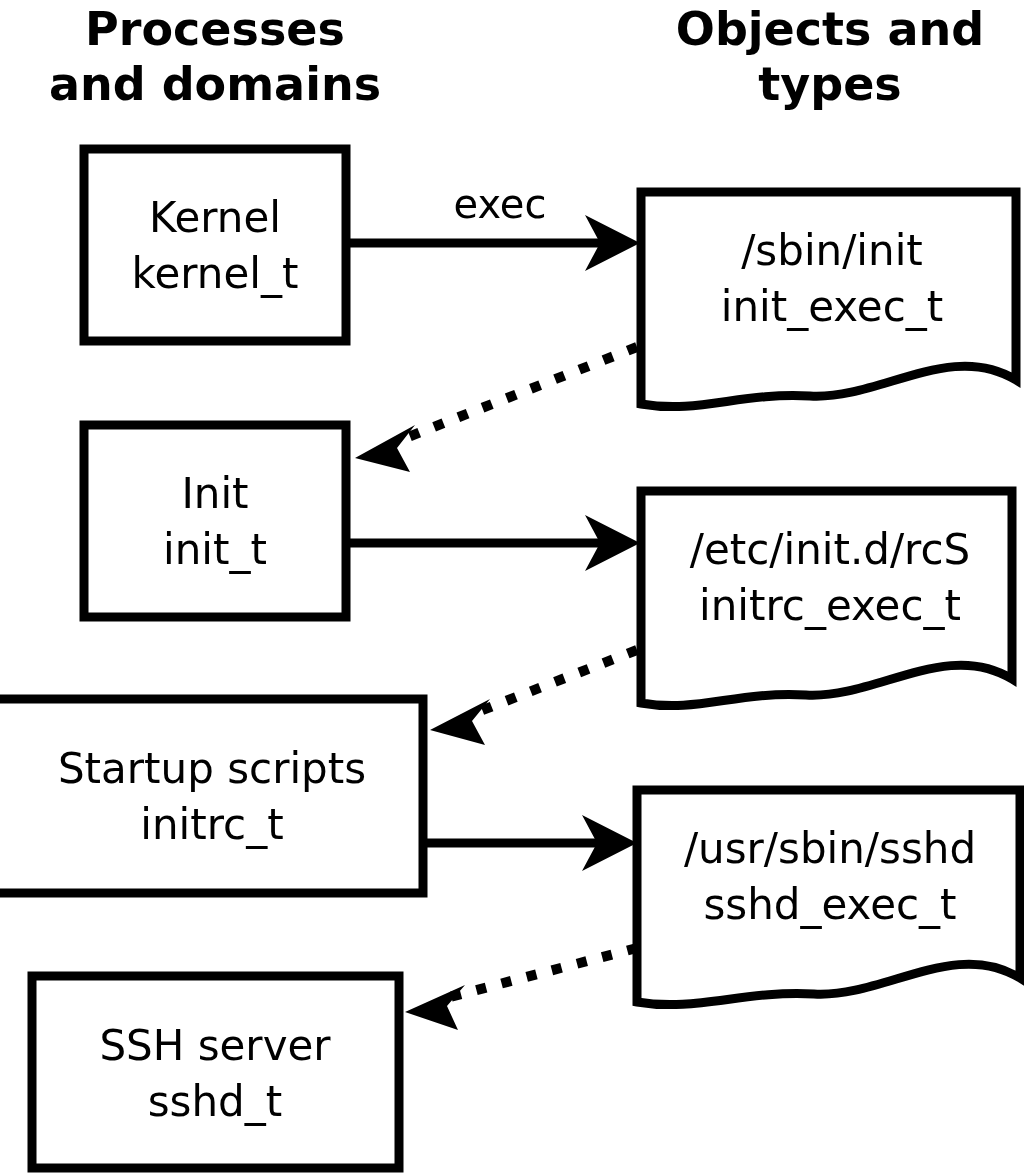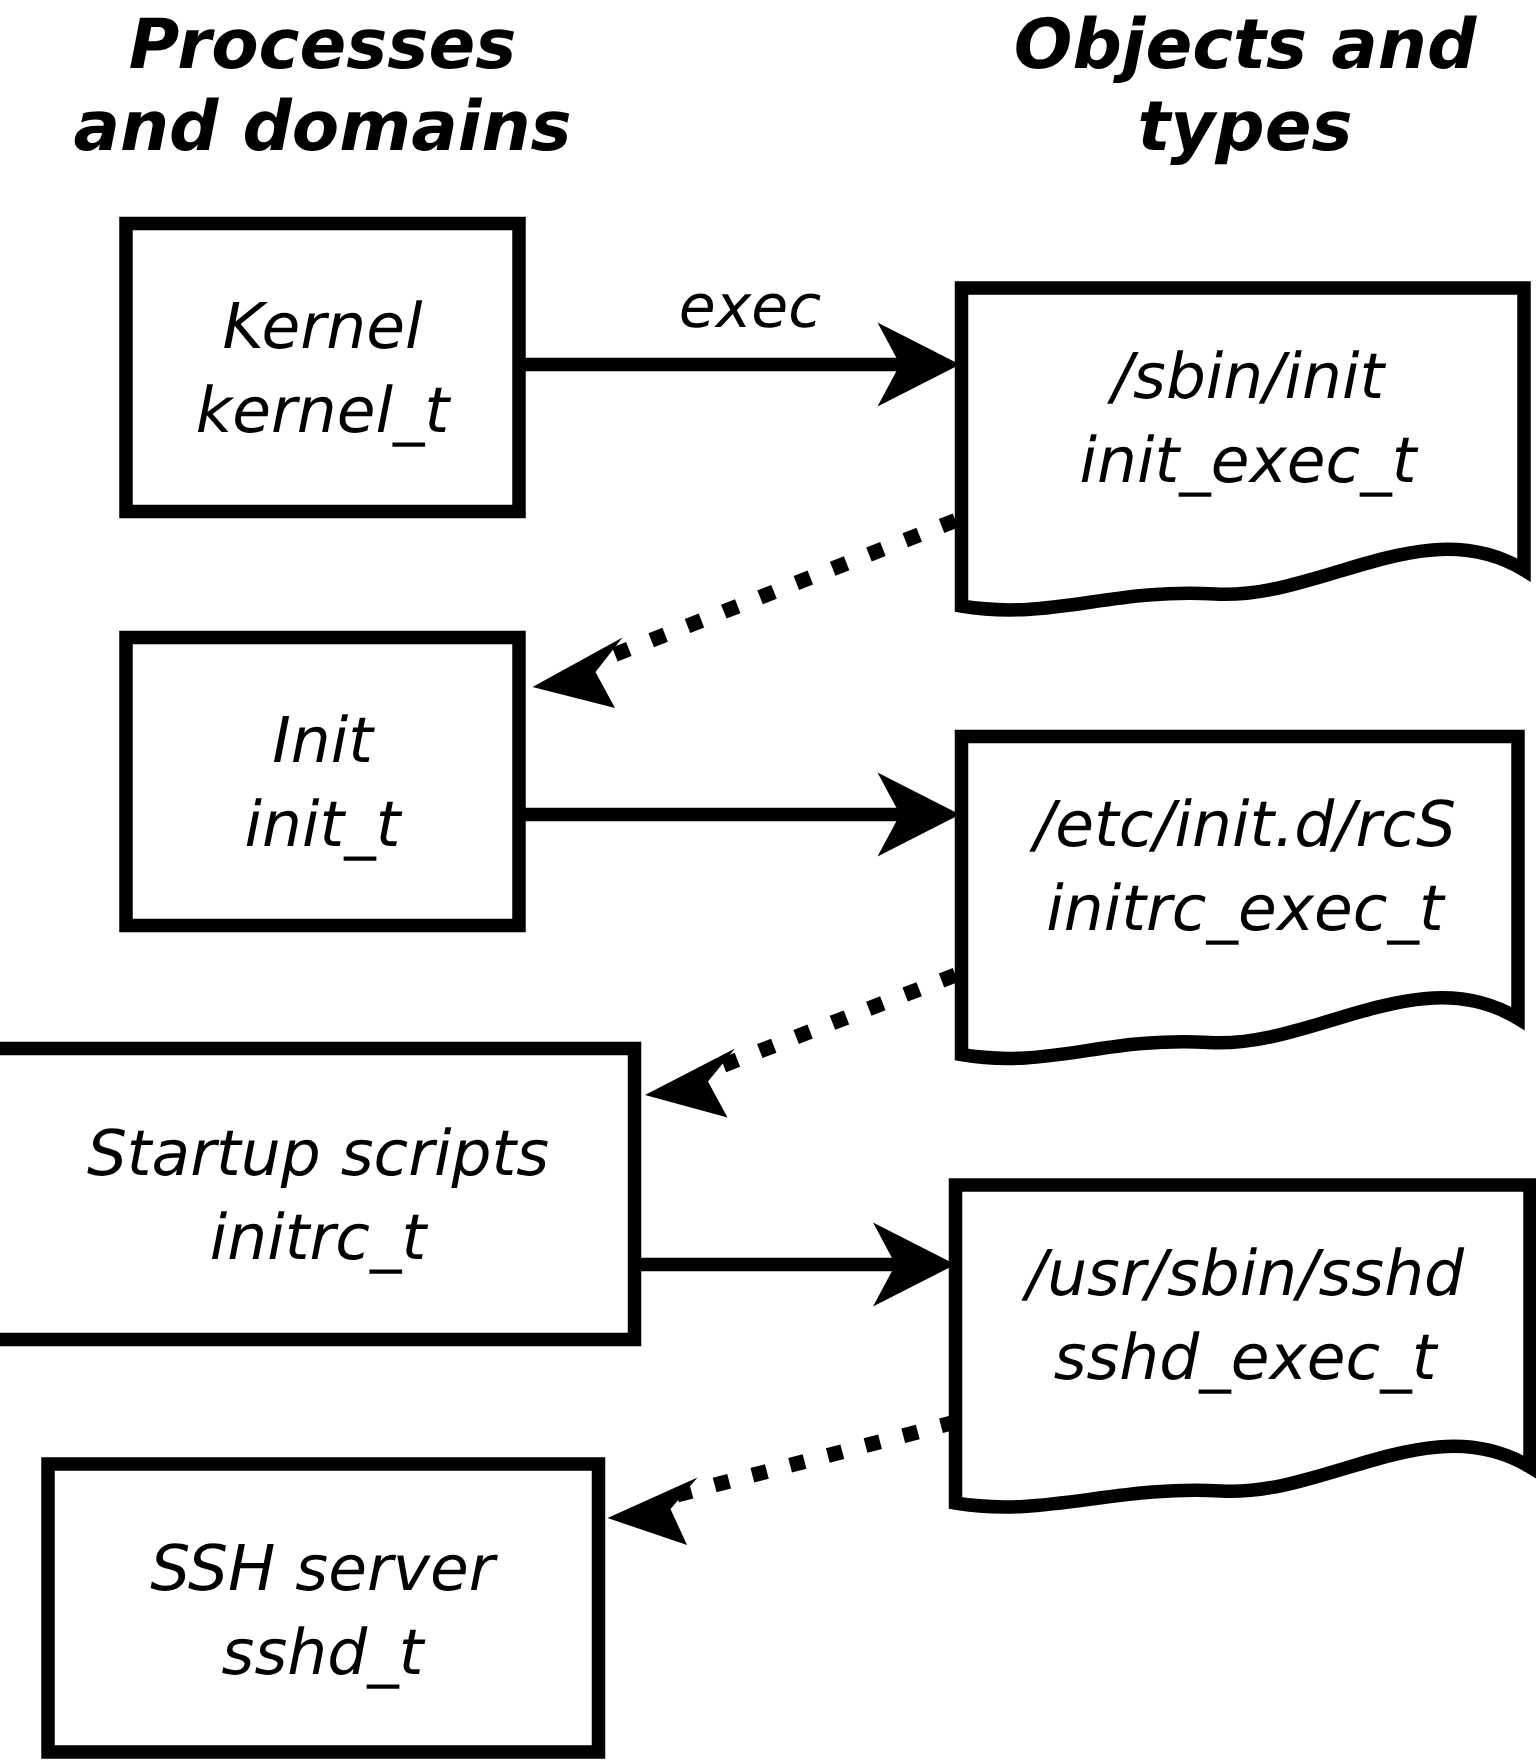--- a/index.html
+++ b/index.html
@@ -11,21 +11,20 @@
     width: 1024px;
     height: 1173px;
     overflow: hidden;
     font-family: "DejaVu Sans", "Liberation Sans", sans-serif;
   }
   #diagram-root {
     position: relative;
     width: 1024px;
     height: 1031px;
     background: #ffffff;
-    font-style: italic;
   }
   svg.diagram {
     display: block;
     width: 1024px;
     height: 1173px;
   }
   .col-header {
     font-family: "DejaVu Sans", "Liberation Sans", sans-serif;
     font-weight: bold;
     font-size: 46px;

